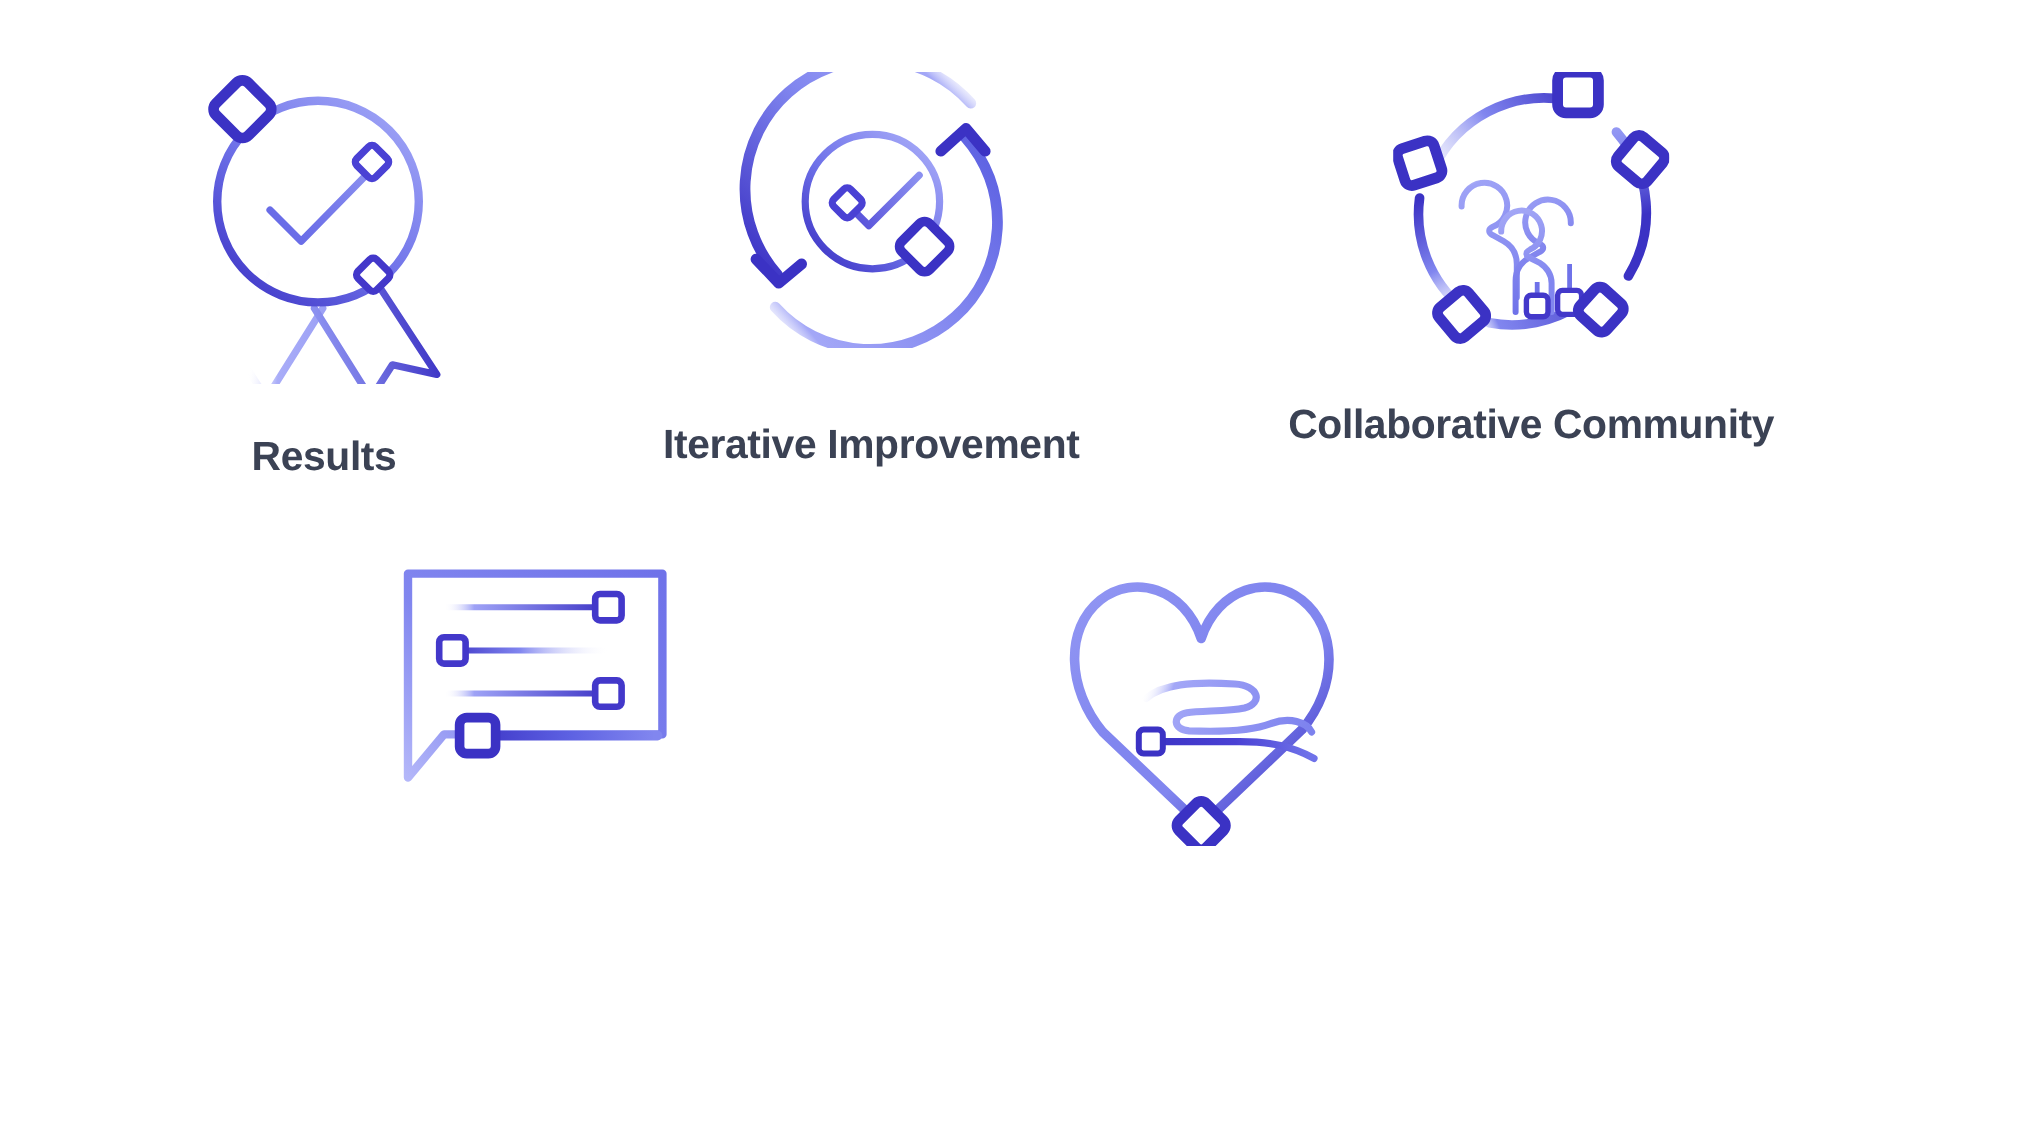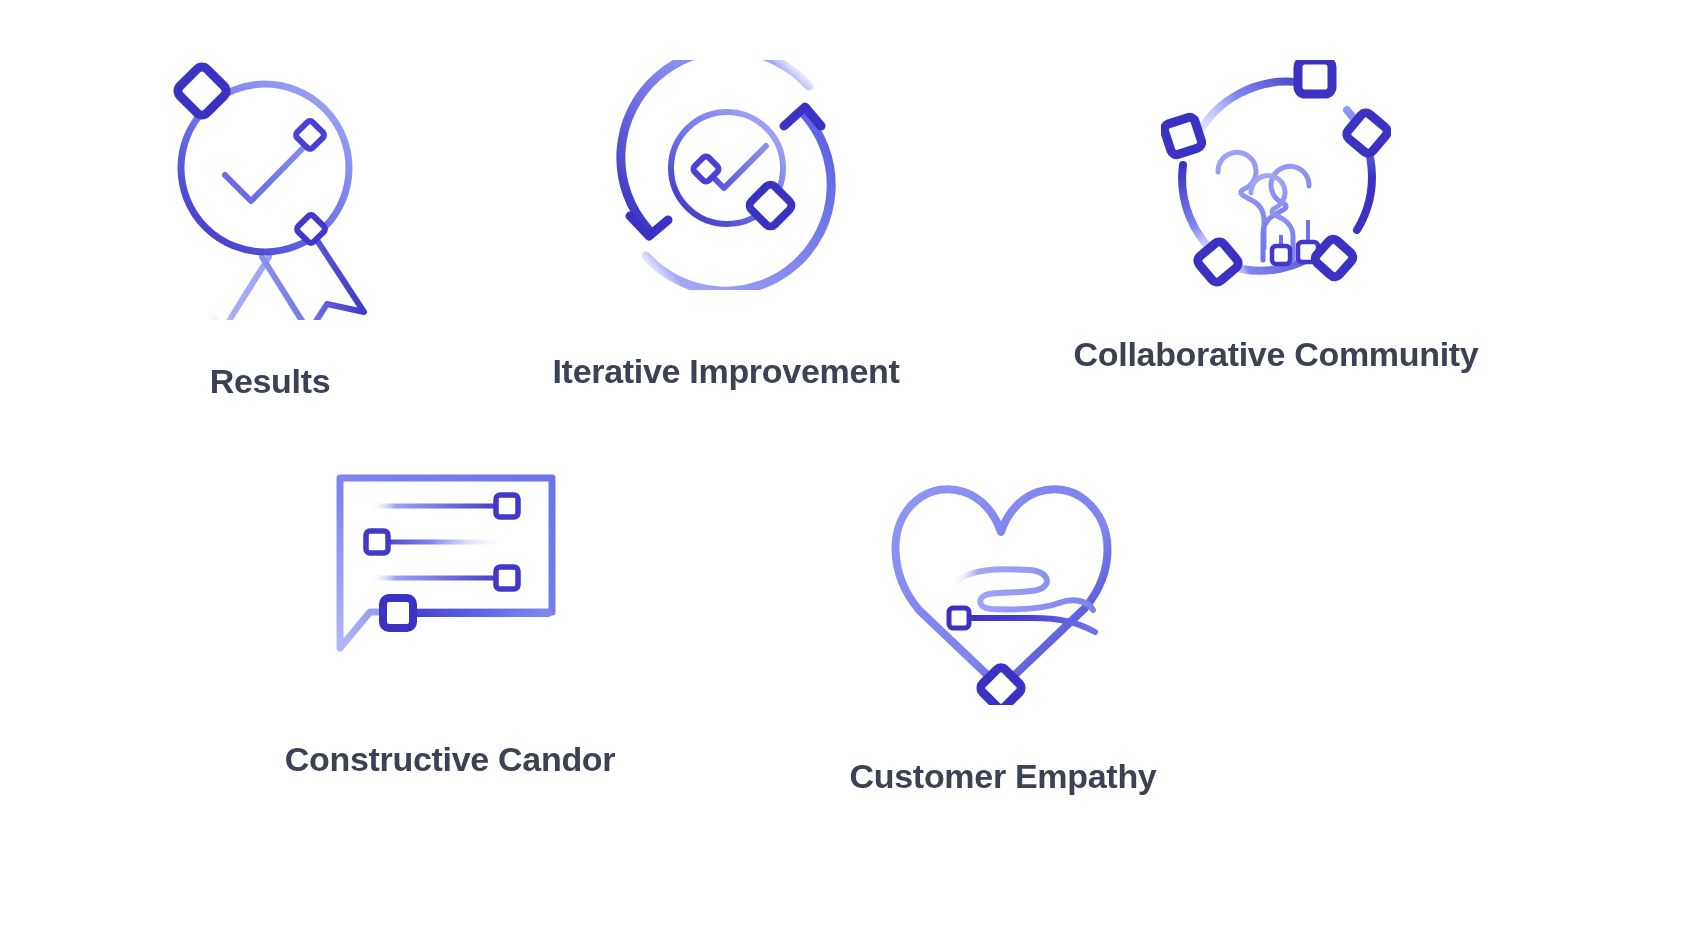--- a/index.html
+++ b/index.html
@@ -259,21 +259,20 @@
         <path d="M48 72 H182" stroke="url(#gK3)" stroke-width="5" stroke-linecap="round" fill="none"></path>
         <path d="M42 108 H176" stroke="url(#gK4)" stroke-width="5" stroke-linecap="round" fill="none"></path>
         <path d="M70 143 H218" stroke="url(#gK5)" stroke-width="8" stroke-linecap="round" fill="none"></path>
 
         <rect x="166" y="25" width="22" height="22" rx="4" stroke="#4338ca" stroke-width="5.5" fill="#ffffff"></rect>
         <rect x="36" y="61" width="22" height="22" rx="4" stroke="#4338ca" stroke-width="5.5" fill="#ffffff"></rect>
         <rect x="166" y="97" width="22" height="22" rx="4" stroke="#4338ca" stroke-width="5.5" fill="#ffffff"></rect>
         <rect x="53" y="128" width="30" height="30" rx="6" stroke="#3b32c4" stroke-width="8" fill="#ffffff"></rect>
       </svg>
     </span>
-    <div class="value-label">Constructive Candor</div>
   </div>
 
   <div class="value-card" id="card-empathy">
     <span class="icon-wrap">
       <svg width="240" height="235" viewBox="0 0 240 235" fill="none" xmlns="http://www.w3.org/2000/svg">
         <defs>
           <linearGradient id="gE1" x1="20" y1="20" x2="215" y2="210" gradientUnits="userSpaceOnUse">
             <stop offset="0" stop-color="#9196f3"></stop>
             <stop offset="0.40" stop-color="#8186ef"></stop>
             <stop offset="0.62" stop-color="#8186ef"></stop>
@@ -298,16 +297,15 @@
                  C140 123 118 122 106 124 C94 126 94 138 108 139
                  C132 140 160 139 176 133 C192 127 206 132 210 140" stroke="url(#gE2)" stroke-width="6" stroke-linecap="round" stroke-linejoin="round" fill="none"></path>
 
         <path d="M86 148 H150 C176 148 194 152 212 162" stroke="url(#gE3)" stroke-width="6" stroke-linecap="round" fill="none"></path>
 
         <rect x="66" y="138" width="20" height="20" rx="4" stroke="#3b32c4" stroke-width="5" fill="#ffffff"></rect>
 
         <rect x="102" y="202" width="32" height="32" rx="6" transform="rotate(45 118 218)" stroke="#3b32c4" stroke-width="9" fill="#ffffff"></rect>
       </svg>
     </span>
-    <div class="value-label">Customer Empathy</div>
   </div>
 
 </div>
 
 </body></html>

